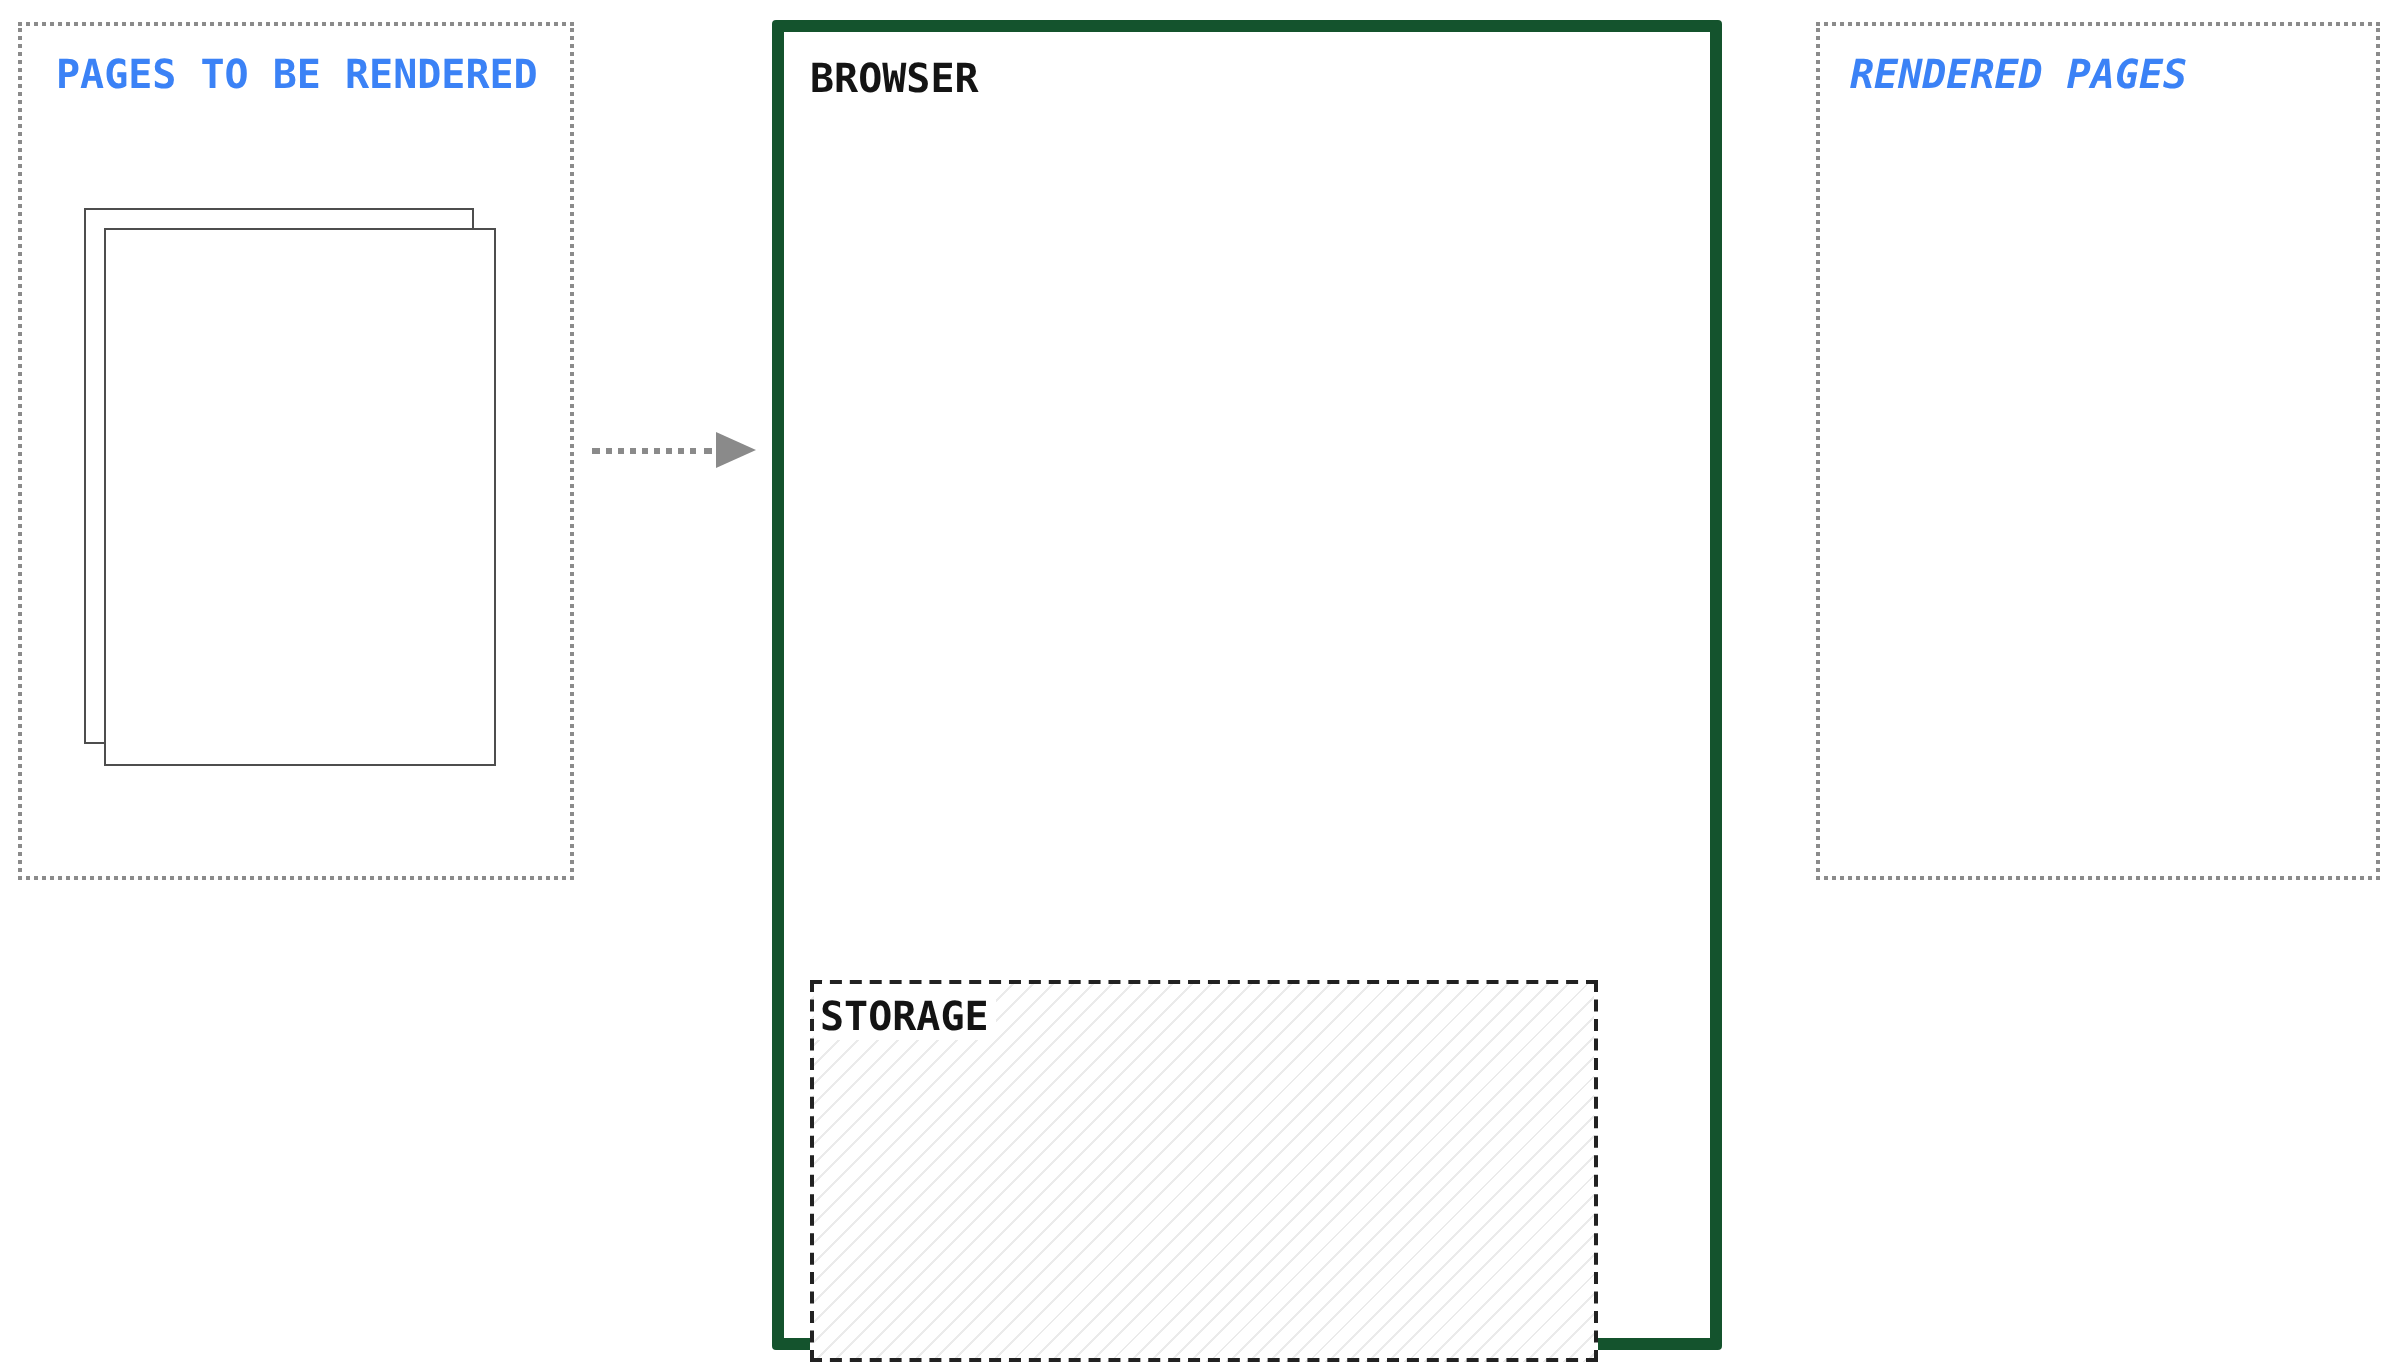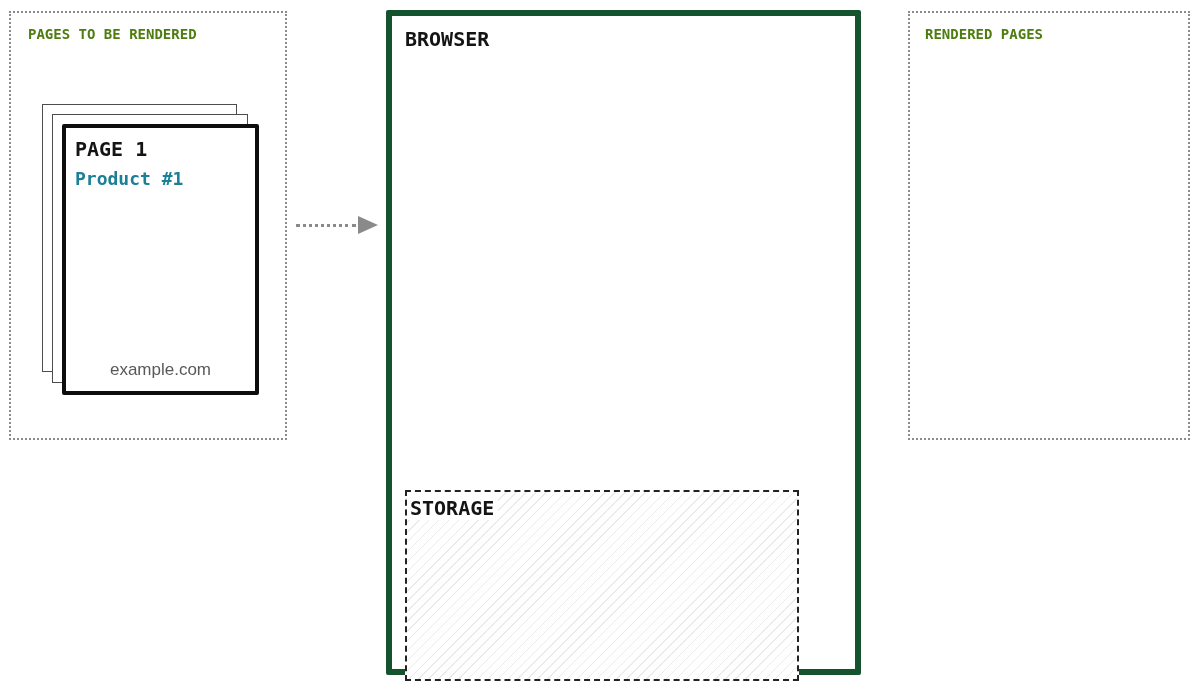--- a/index.html
+++ b/index.html
@@ -15,26 +15,26 @@
     background: #ffffff;
   }
 
   
   .panel {
     position: absolute;
     border: 2px dotted #8b8b8b;
     background: #ffffff;
   }
   .panel-left  { left: 9px;   top: 11px; width: 278px; height: 429px; }
-  .panel-right { left: 908px; top: 11px; width: 282px; height: 429px; }
+  .panel-right { left: 908px; top: 11px; width: 282px; height: 429px; font-style: italic; }
   .panel-title {
     display: block;
-    font-size: 14px;
+    font-size: 20px;
     font-weight: bold;
-    color: #4d7c0f;
+    color: #3b82f6;
     line-height: 1.15;
   }
   .panel-left  .panel-title { padding: 13px 0 0 17px; }
   .panel-right .panel-title { padding: 13px 0 0 15px; }
 
   
   .sheet {
     position: absolute;
     background: #ffffff;
     border: 1.5px solid #4d4d4d;
@@ -140,25 +140,20 @@
 
 <div class="canvas">
 
   <section class="panel panel-left">
     <span class="panel-title">PAGES TO BE RENDERED</span>
   </section>
 
   <div class="sheet sheet-back-1"></div>
   <div class="sheet sheet-back-2"></div>
 
-  <div class="page-card">
-    <div class="page-card-title">PAGE 1</div>
-    <div class="page-card-subtitle">Product #1</div>
-    <div class="page-card-footer">example.com</div>
-  </div>
 
   <div class="flow-arrow">
     <span class="arrow-line"></span>
     <span class="arrow-head"></span>
   </div>
 
   <section class="browser">
     <span class="browser-title">BROWSER</span>
 
     <div class="storage">

